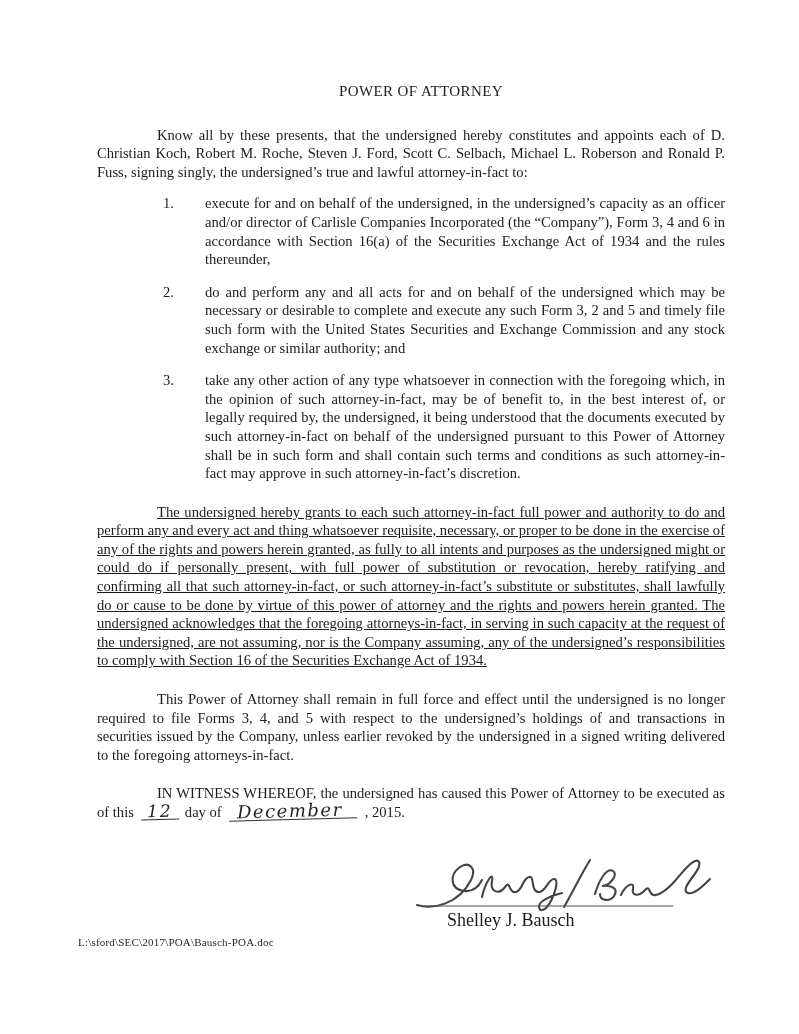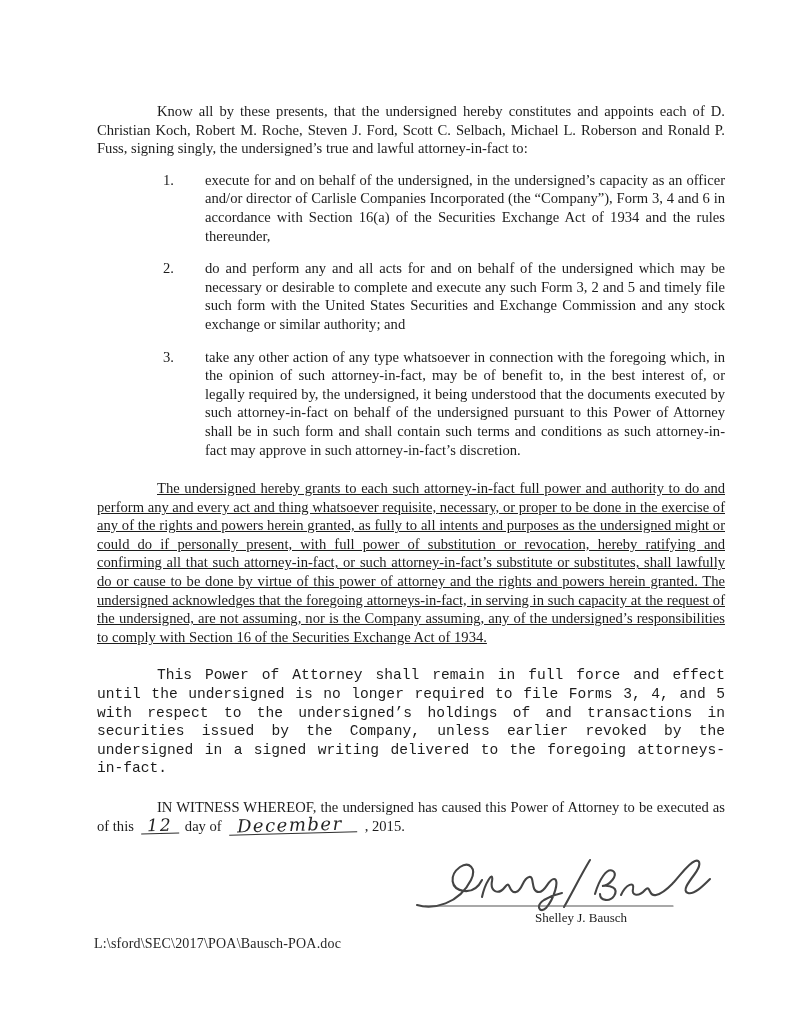--- a/index.html
+++ b/index.html
@@ -41,21 +41,21 @@
   }
   .num-item .num {
     flex: none;
     width: 42px;
   }
   .num-item .item-text {
     flex: 1;
     text-align: justify;
   }
   .grant-para { margin-bottom: 11px; text-decoration: underline; }
-  .duration-para { margin-bottom: 12px; font-family: Liberation Mono, monospace; }
+  .duration-para { margin-bottom: 12px; }
   .hand {
     font-family: "DejaVu Serif", serif;
     font-style: italic;
     display: inline-block;
     text-indent: 0;
     border-bottom: 1.5px solid #2e2e2e;
     transform: rotate(-1.5deg);
     color: #232323;
     line-height: 14px;
   }
@@ -71,38 +71,38 @@
     margin: 0 4px;
     letter-spacing: 1.5px;
   }
   .signature-block {
     position: absolute;
     left: 415px; top: 856px;
     width: 300px;
   }
   .sig-svg { display: block; }
   .typed-name {
-    font-size: 13px;
+    font-size: 18px;
     margin-left: 32px;
     margin-top: -8px;
-    text-align: center;
   }
   .footer-path {
     position: absolute;
-    left: 94px; top: 936px;
-    font-size: 14px;
+    left: 78px; top: 936px;
+    font-size: 11px;
     color: #262626;
     letter-spacing: 0.2px;
   }
 </style>
 </head>
 <body>
 
 <div class="page">
 
+  <h1 class="doc-title">POWER OF ATTORNEY</h1>
 
   <p class="body-para">Know all by these presents, that the undersigned hereby constitutes and appoints each of D. Christian Koch, Robert M. Roche, Steven J. Ford, Scott C. Selbach, Michael L. Roberson and Ronald P. Fuss, signing singly, the undersigned’s true and lawful attorney-in-fact to:</p>
 
   <div class="num-list">
     <div class="num-item">
       <span class="num">1.</span>
       <span class="item-text">execute for and on behalf of the undersigned, in the undersigned’s capacity as an officer and/or director of Carlisle Companies Incorporated (the “Company”), Form 3, 4 and 6 in accordance with Section 16(a) of the Securities Exchange Act of 1934 and the rules thereunder,</span>
     </div>
     <div class="num-item">
       <span class="num">2.</span>

